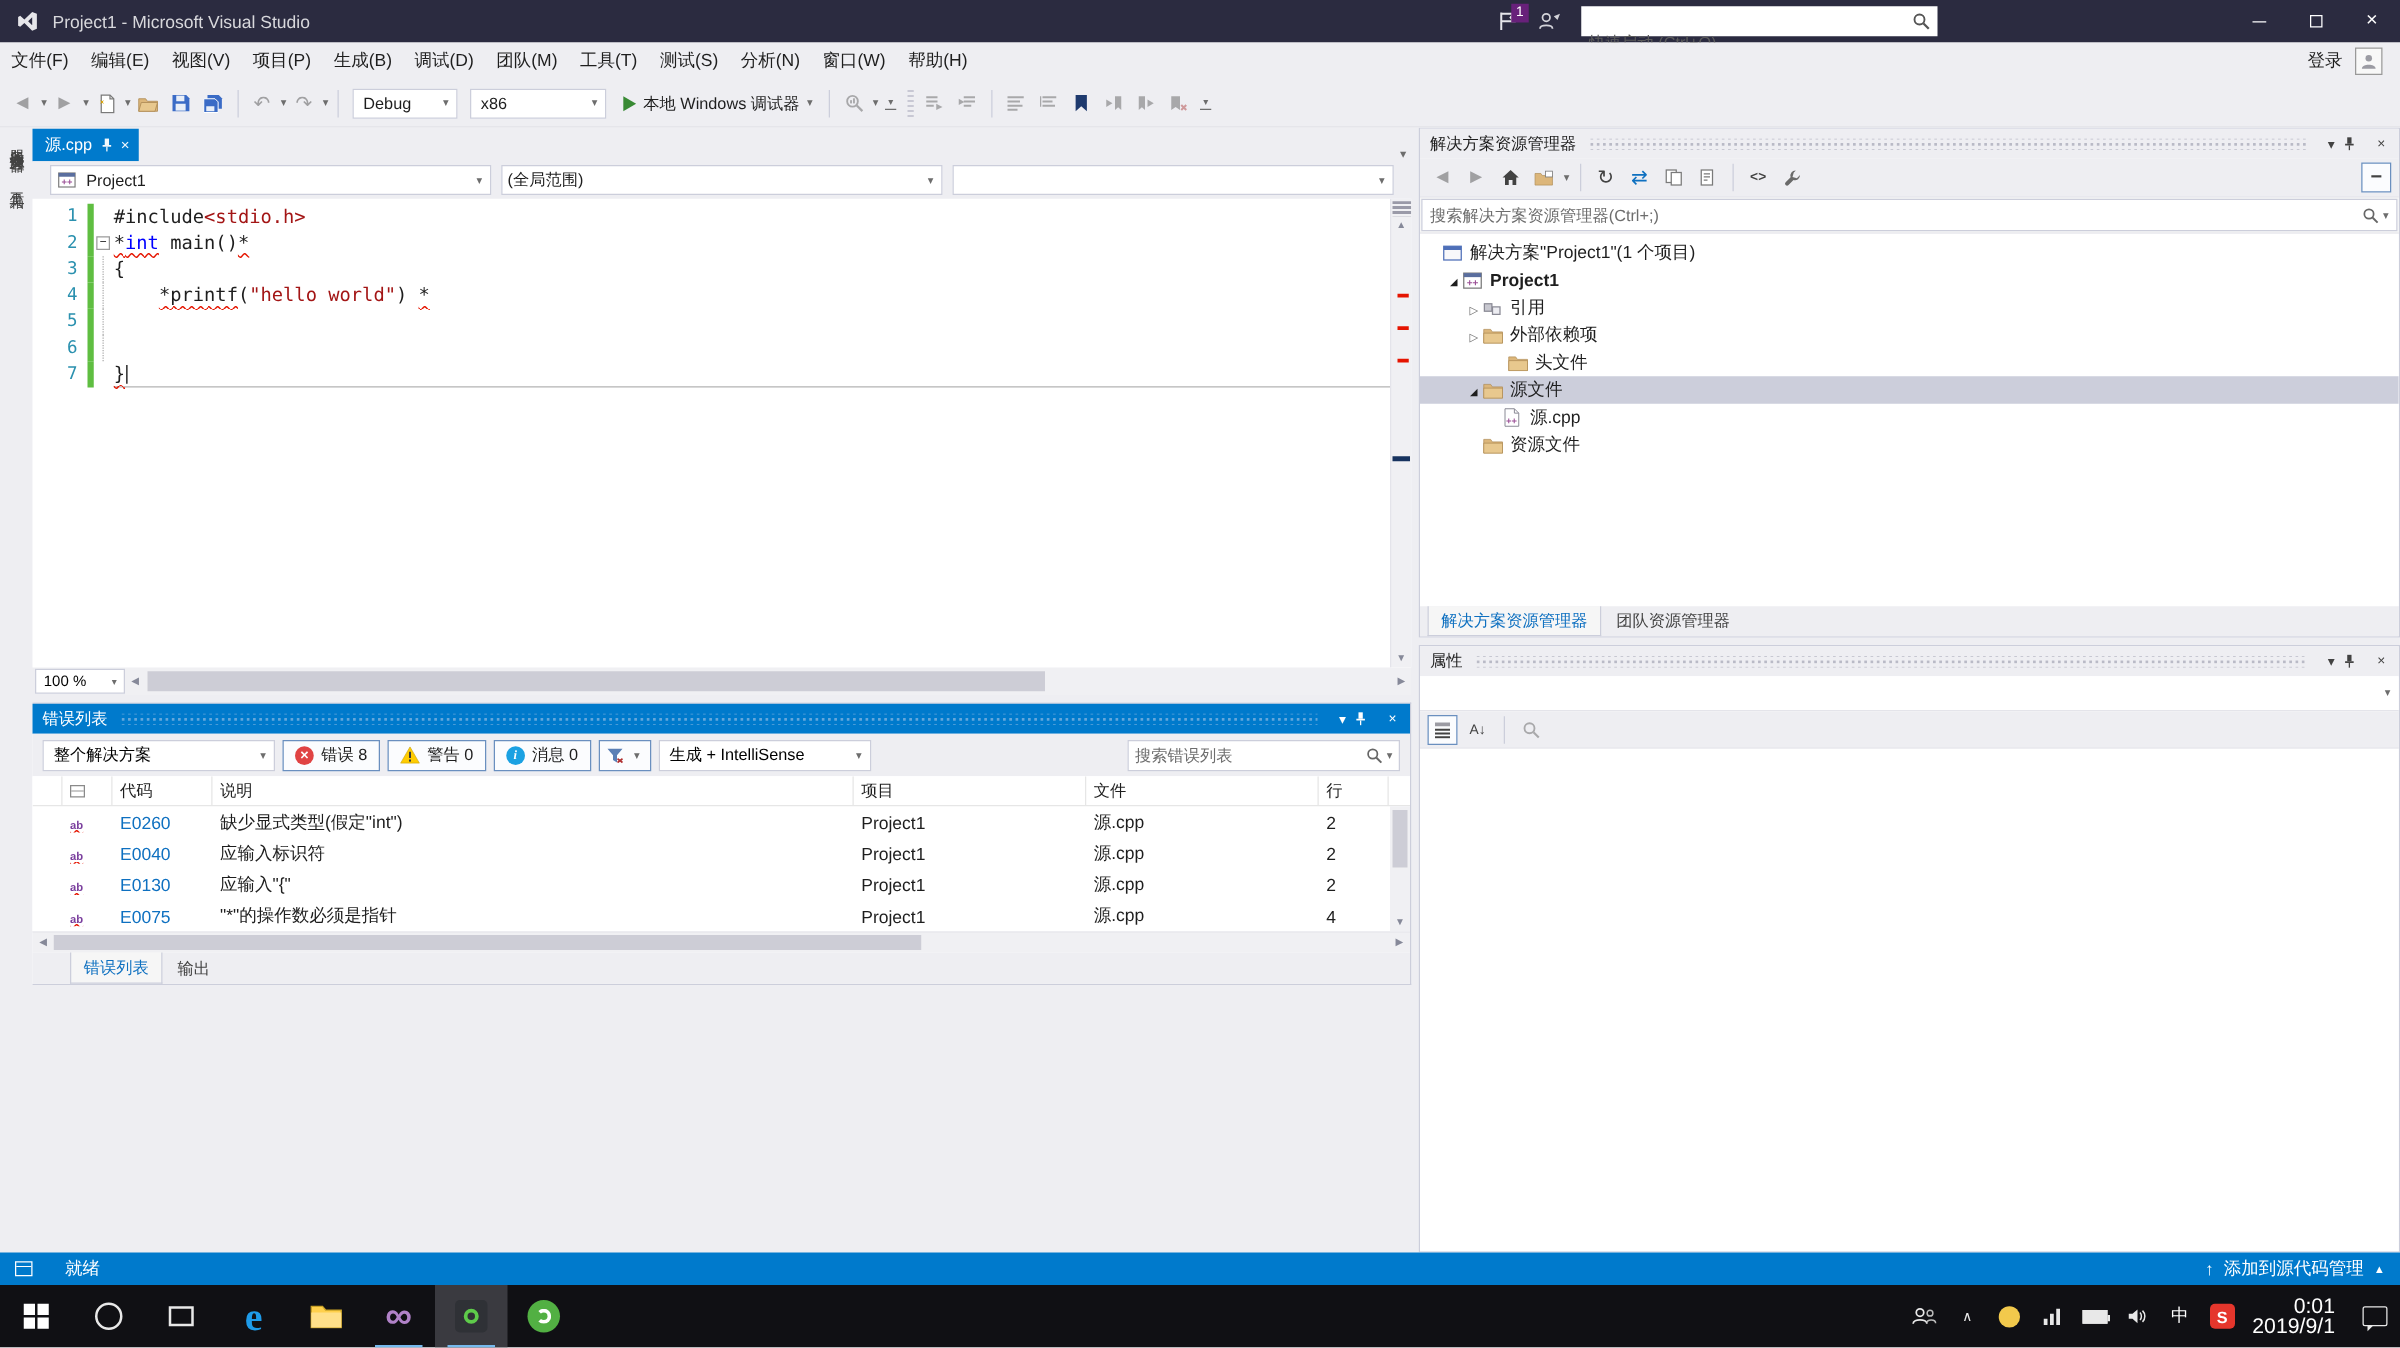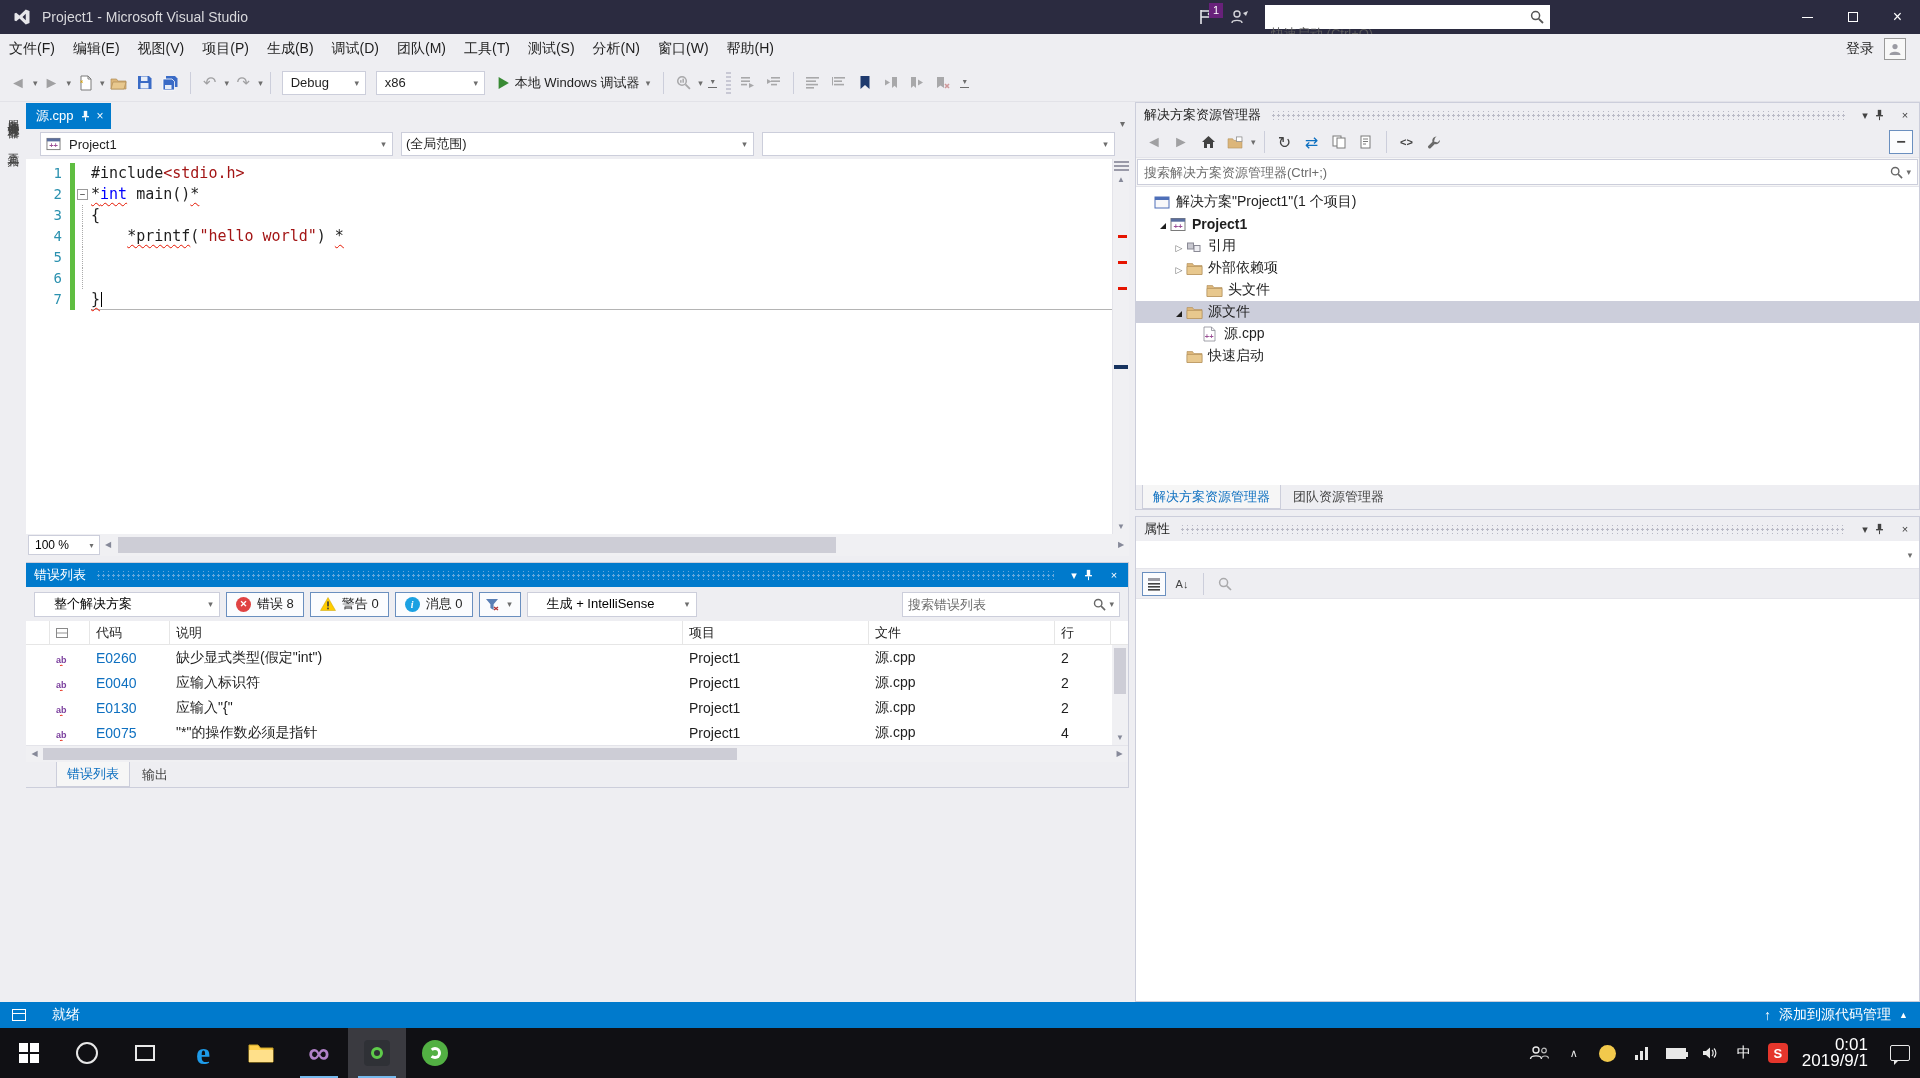--- a/index.html
+++ b/index.html
@@ -105,21 +105,21 @@
 
   .center-split { height:6px; }
 
   
   .error-panel { flex:0 0 224px; display:flex; flex-direction:column; background:#fff; border:1px solid #CCCEDB; border-left:none; }
   .panel-titlebar { height:24px; background:#007ACC; color:#fff; display:flex; align-items:center; padding:0 4px 0 8px; font-size:13px; flex:0 0 auto; }
   .panel-titlebar .drag-dots { flex:1; height:9px; margin:0 10px; background-image:radial-gradient(#66A8DC 1px,transparent 1.2px); background-size:5px 5px; background-position:0 2px; }
   .panel-titlebar .pt-ic { width:20px; text-align:center; font-size:11px; }
   .err-toolbar { height:34px; background:#EEEEF2; display:flex; align-items:center; padding:0 8px; gap:6px; flex:0 0 auto; }
   .err-combo { height:25px; background:#fff; border:1px solid #CCCEDB; display:flex; align-items:center; font-size:13px; }
-  .err-combo .c-label { padding:0 8px; flex:1; white-space:nowrap;margin-left:11px; }
+  .err-combo .c-label { padding:0 8px; flex:1; white-space:nowrap; }
   .err-combo .c-arrow { width:17px; text-align:center; font-size:9px; color:#6D6D6D; }
   .filter-btn { height:25px; border:1px solid #6A8FBF; background:#FBFCFE; display:flex; align-items:center; gap:6px; padding:0 9px; font-size:13px; color:#1E1E1E; }
   .ic-err { width:15px; height:15px; border-radius:50%; background:#E04343; color:#fff; font-size:9px; line-height:15px; text-align:center; font-weight:bold; }
   .ic-info { width:15px; height:15px; border-radius:50%; background:#1BA1E2; color:#fff; font-size:10px; line-height:15px; text-align:center; font-style:italic; font-family:"Liberation Serif",serif; font-weight:bold; }
   .err-search { margin-left:auto; width:218px; height:25px; background:#fff; border:1px solid #CCCEDB; display:flex; align-items:center; padding:0 5px; }
   .err-search input { flex:1; border:none; outline:none; font-size:13px; color:#444; font-family:inherit; background:transparent; }
   .err-search input::placeholder { color:#6D6D6D; }
   .err-search .c-arrow { font-size:9px; color:#6D6D6D; margin-left:3px; }
 
   .err-grid { flex:1; position:relative; overflow:hidden; background:#fff; }
@@ -818,21 +818,21 @@
               <span class="tree-label">源.cpp</span>
             </div>
             <div class="tree-row" style="padding-left: 36px;">
               <span class="tree-exp"></span>
               <span class="tree-ic">
                 <svg width="17" height="14" viewBox="0 0 17 14">
                   <path d="M1 2.5 h5.5 l1.4 2 H16 v9 H1 Z" fill="#DCB67A" stroke="#B08D57" stroke-width="0.6"></path>
                   <path d="M1 5.5 h15 v8 H1 Z" fill="#E8C88E" stroke="#B08D57" stroke-width="0.6"></path>
                 </svg>
               </span>
-              <span class="tree-label">快速启动</span>
+              <span class="tree-label">资源文件</span>
             </div>
           </div>
         <div class="se-tabs">
             <div class="b-tab active">解决方案资源管理器</div>
             <div class="b-tab">团队资源管理器</div>
           </div>
       </section>
 
       <section class="properties">
         <div class="tool-header">

